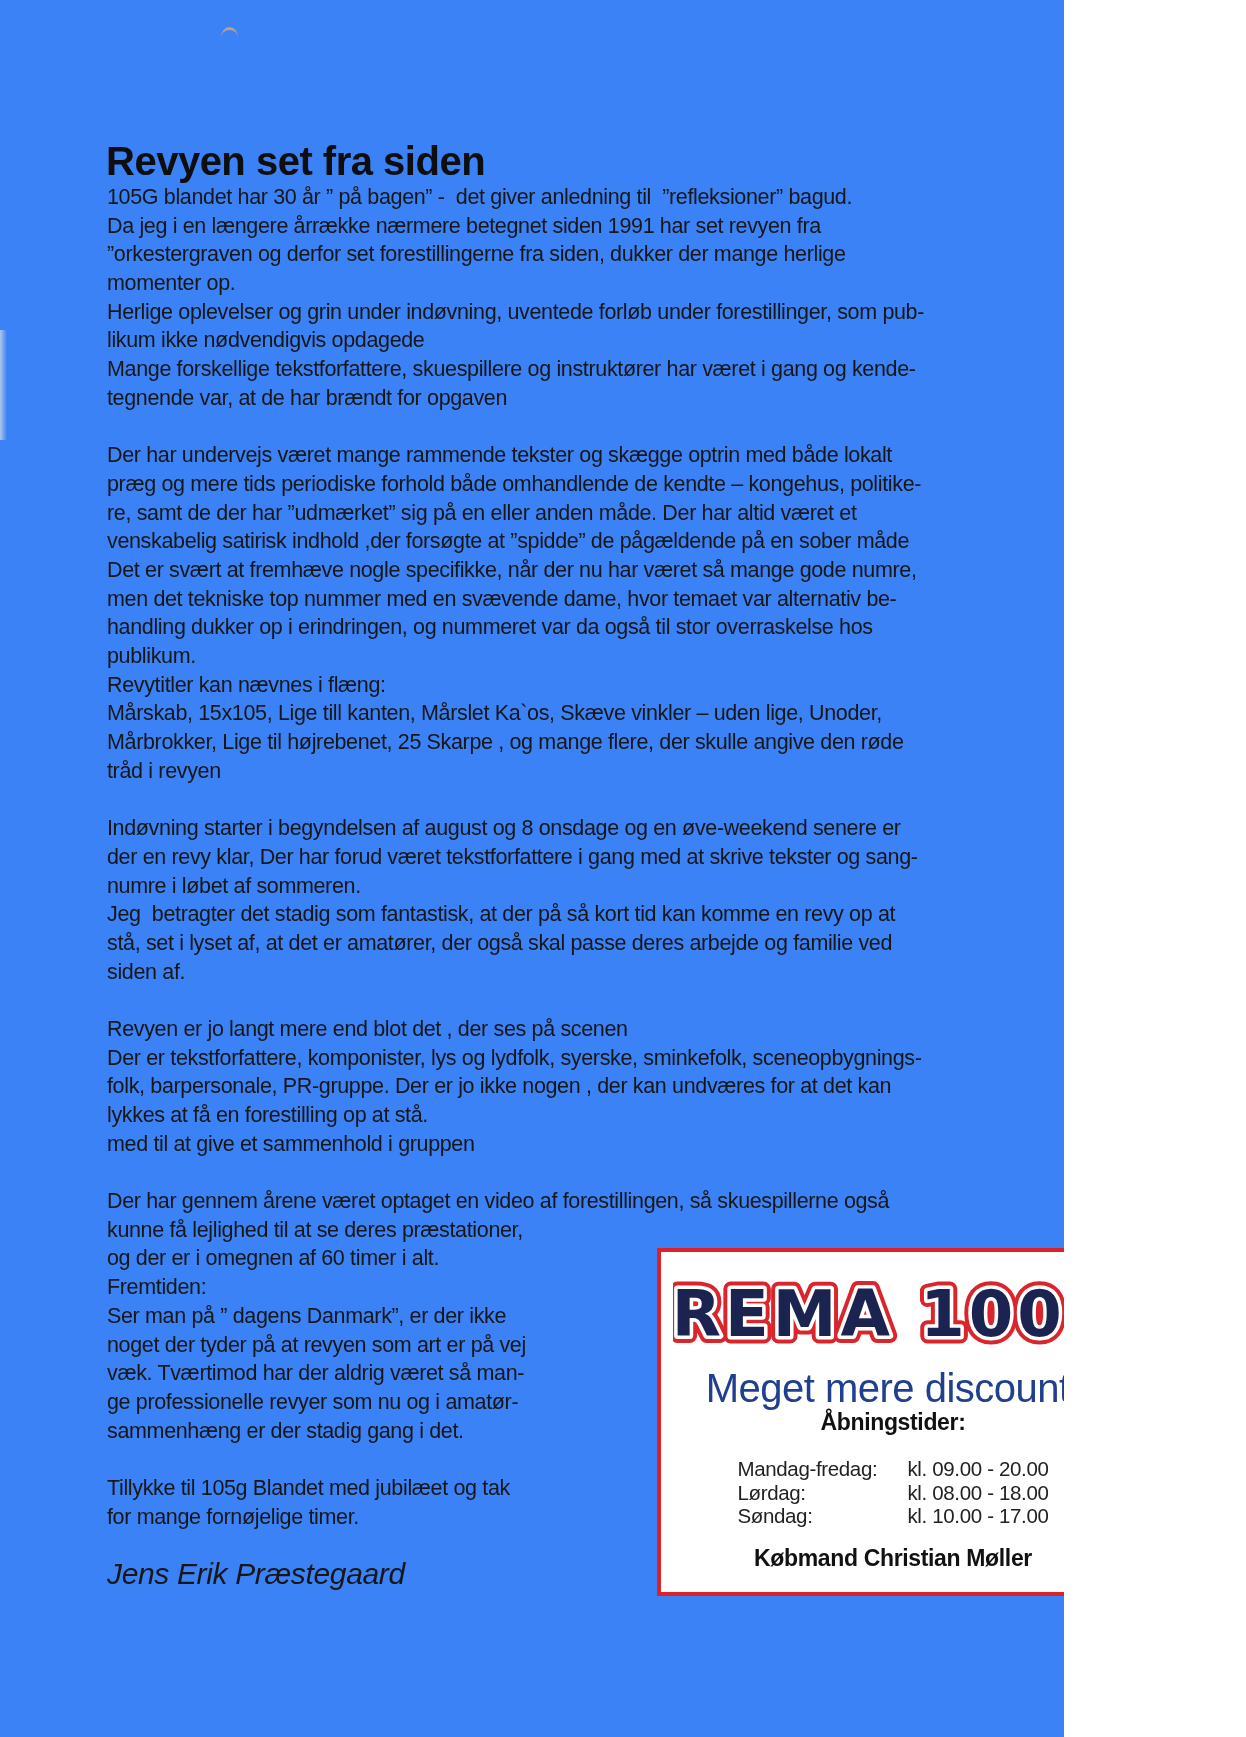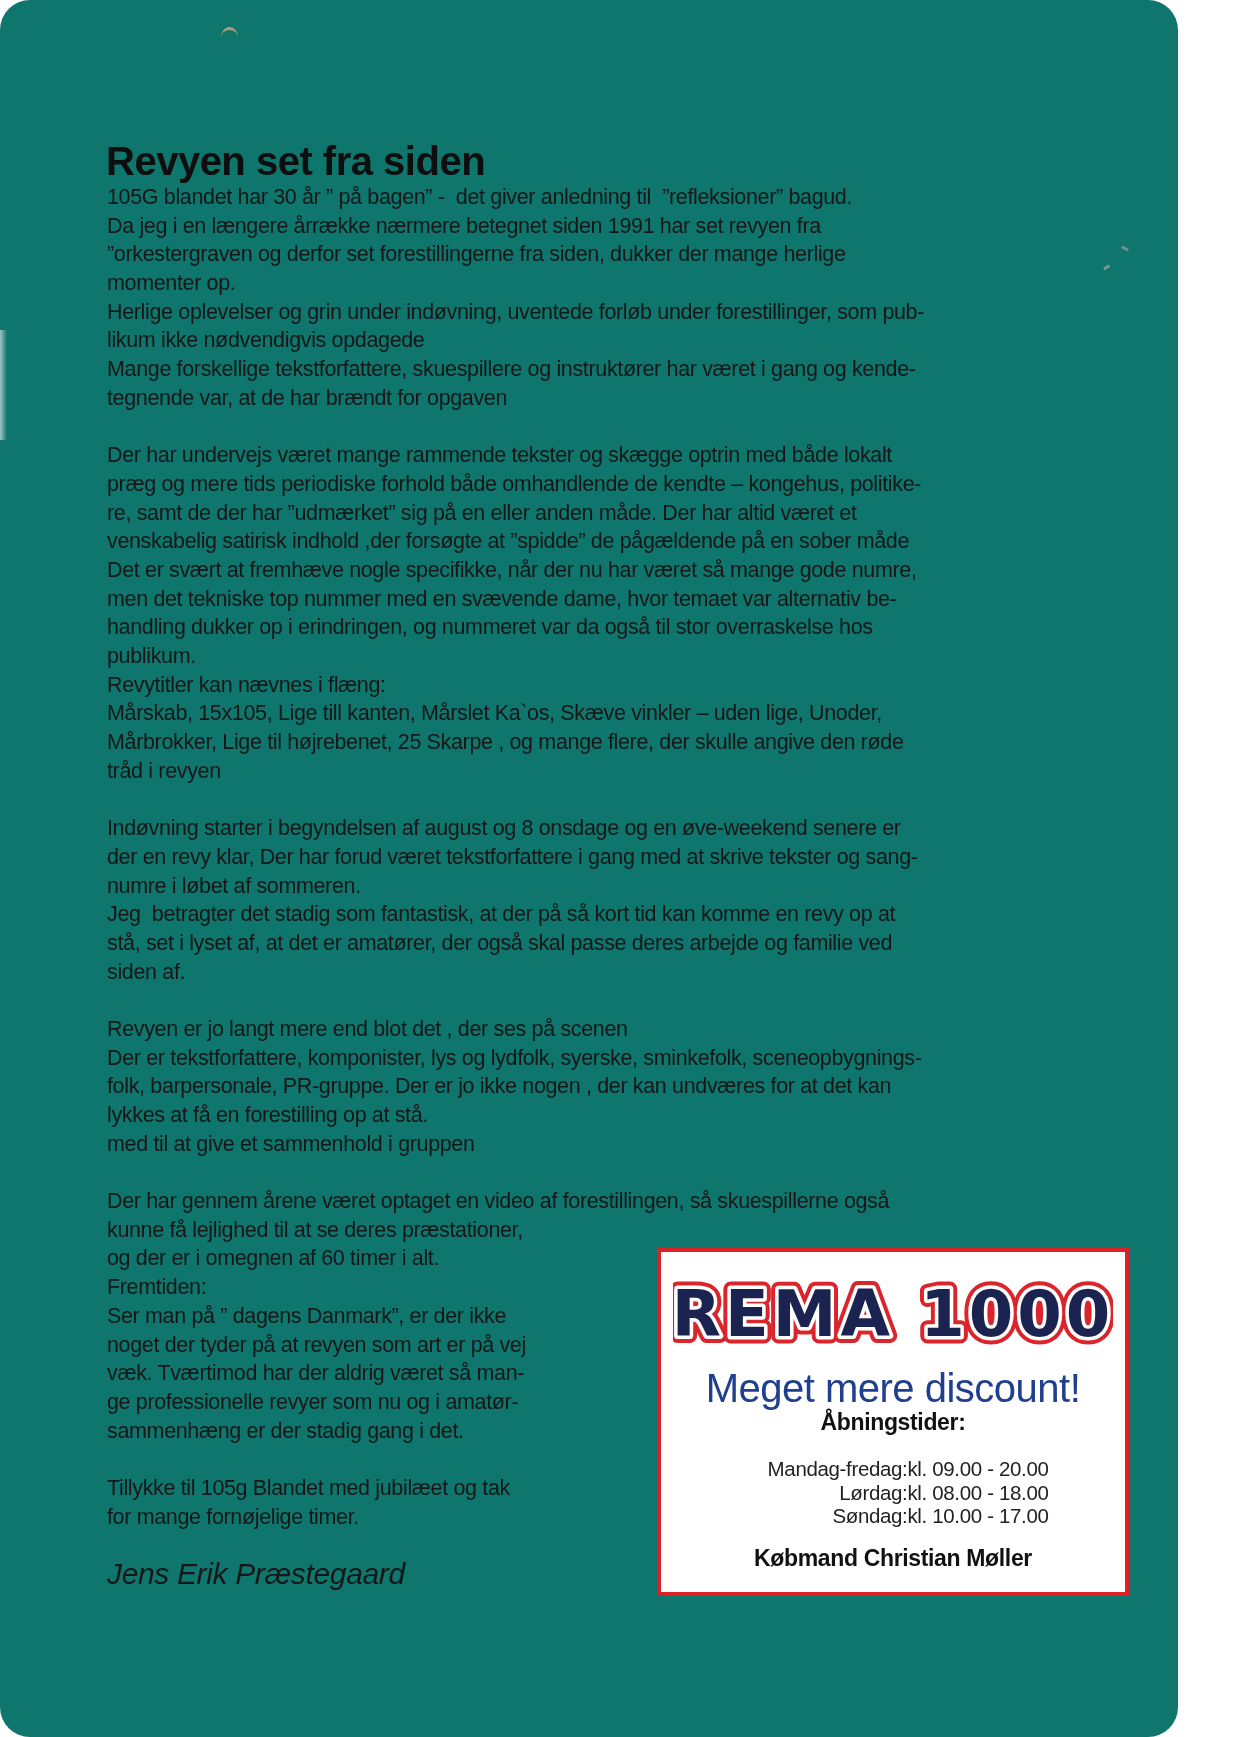--- a/index.html
+++ b/index.html
@@ -1,21 +1,20 @@
 <!DOCTYPE html>
 <html><head>
 <meta charset="utf-8">
 <style>
   html,body { margin:0; padding:0; background:#ffffff; }
   .page {
-    position:relative; width:1178px; height:1737px;
-    background:#0f766e; overflow:hidden;
+    position:relative; width:1064px; height:1737px;
+    background:#3b82f6; overflow:hidden;
     font-family:"Liberation Sans","DejaVu Sans",sans-serif;
     color:#1a1a1a;
-    border-radius:30px;
   }
   .page-title {
     position:absolute; left:106px; top:112px;
     font-size:40px; font-weight:700; letter-spacing:-0.5px; color:#0e0e0e;
     white-space:pre;
   }
   .body-col {
     position:absolute; left:107px; top:183px; width:1022px;
     font-size:21.5px; line-height:28.7px; letter-spacing:-0.35px; color:#171717;
   }
@@ -35,21 +34,21 @@
   }
   .logo-outer { stroke:#d9252b; fill:#d9252b; stroke-width:15; stroke-linejoin:round; }
   .logo-mid   { stroke:#ffffff; fill:#ffffff; stroke-width:7;  stroke-linejoin:round; }
   .logo-core  { fill:#1b2450; stroke:none; }
   .ad-tagline {
     margin-top:16px; font-size:40px; line-height:1;
     color:#20408f; letter-spacing:-0.5px; white-space:pre;
   }
   .ad-hours-title { font-size:23px; font-weight:700; color:#111; white-space:pre; }
   .ad-hours { display:inline-block; text-align:left; margin-top:20px; font-size:20.5px; line-height:23.5px; color:#222; }
-  .ad-hours .day  { display:inline-block; width:170px; white-space:pre;text-align:right; }
+  .ad-hours .day  { display:inline-block; width:170px; white-space:pre; }
   .ad-hours .time { white-space:pre; }
   .ad-owner { margin-top:13px; font-size:23px; font-weight:700; color:#111; white-space:pre; }
 
   
   .artifact { position:absolute; pointer-events:none; }
   .smudge-top {
     left:221px; top:27px; width:17px; height:9px;
     border-top:3px solid #daa27b; border-radius:50% 50% 0 0 / 90% 90% 0 0;
     opacity:.85;
   }

